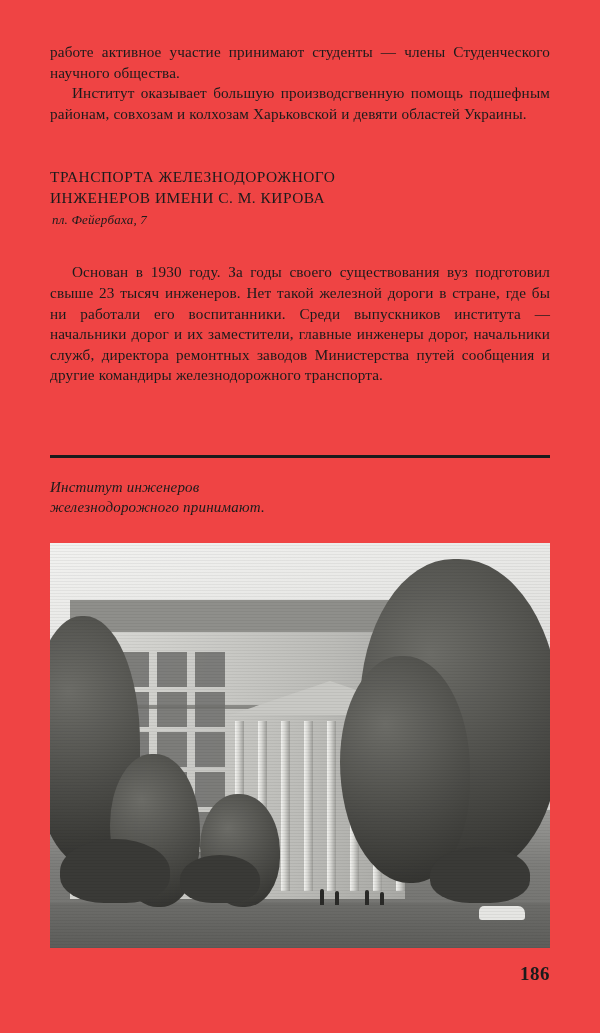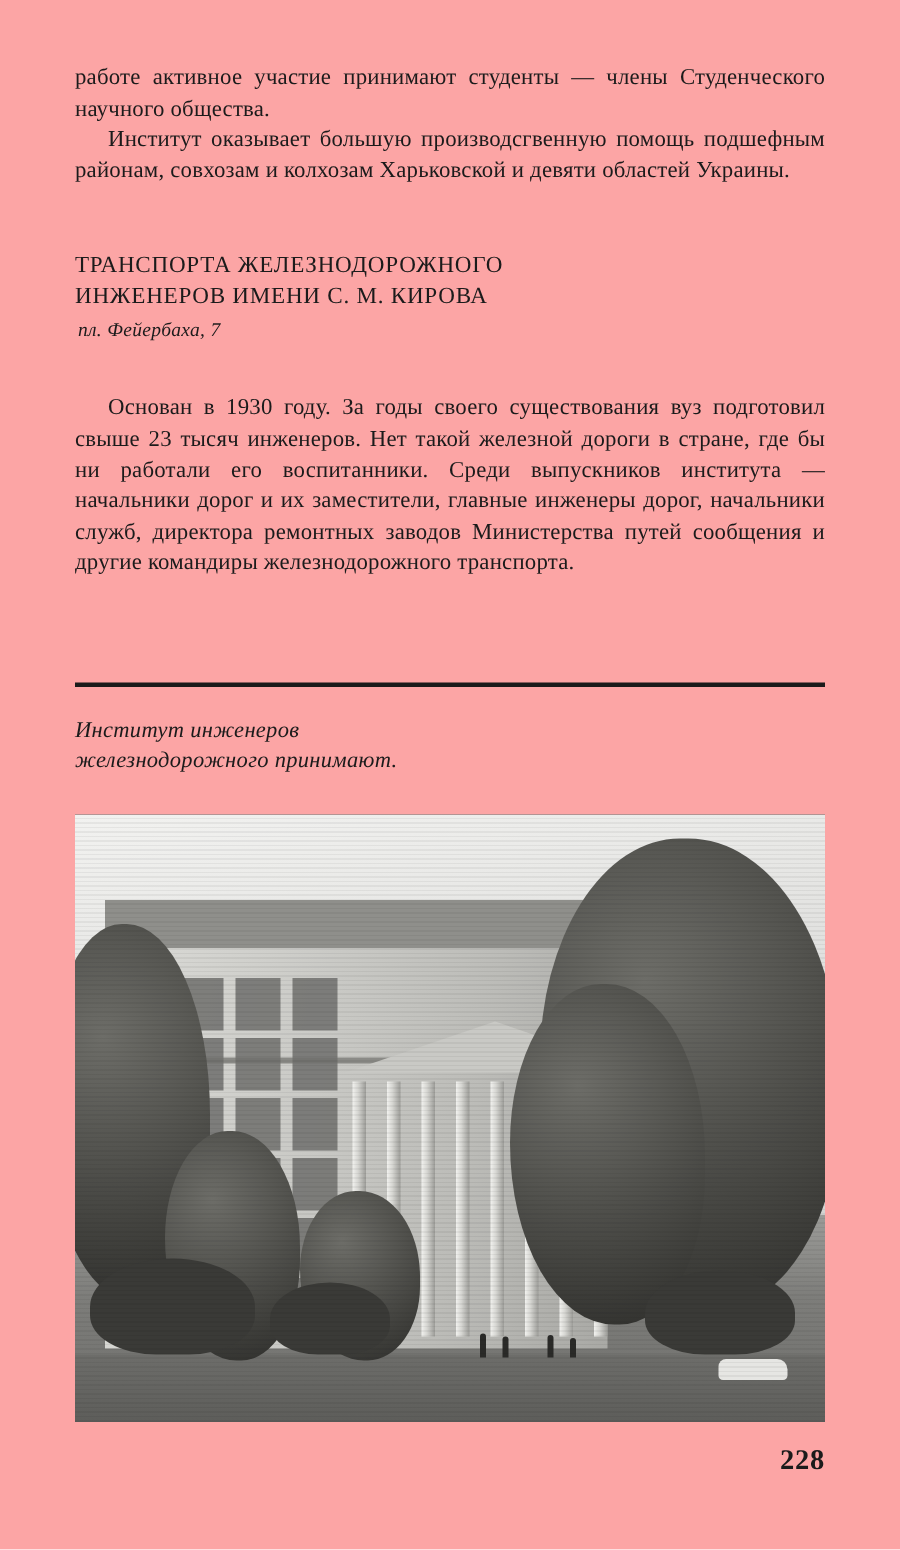--- a/index.html
+++ b/index.html
@@ -13,21 +13,21 @@
     position: relative;
     font-family: "Liberation Serif", serif;
     color: #1b1b1b;
     overflow: hidden;
   }
   .page {
     position: absolute;
     left: 0; top: 0;
     width: 600px;
     height: 1033px;
-    background: #fca5a5;
+    background: #ef4444;
   }
   .content {
     position: absolute;
     left: 50px;
     top: 42px;
     width: 500px;
   }
   p {
     margin: 0;
     font-size: 15.2px;
@@ -320,15 +320,15 @@
     <div class="person p1"></div>
     <div class="person p2"></div>
     <div class="person p3"></div>
     <div class="person p4"></div>
 
     <div class="car"></div>
 
     <div class="grain"></div>
   </div>
 
-  <div class="page-number">228</div>
+  <div class="page-number">186</div>
 
 </div>
 
 </body></html>

